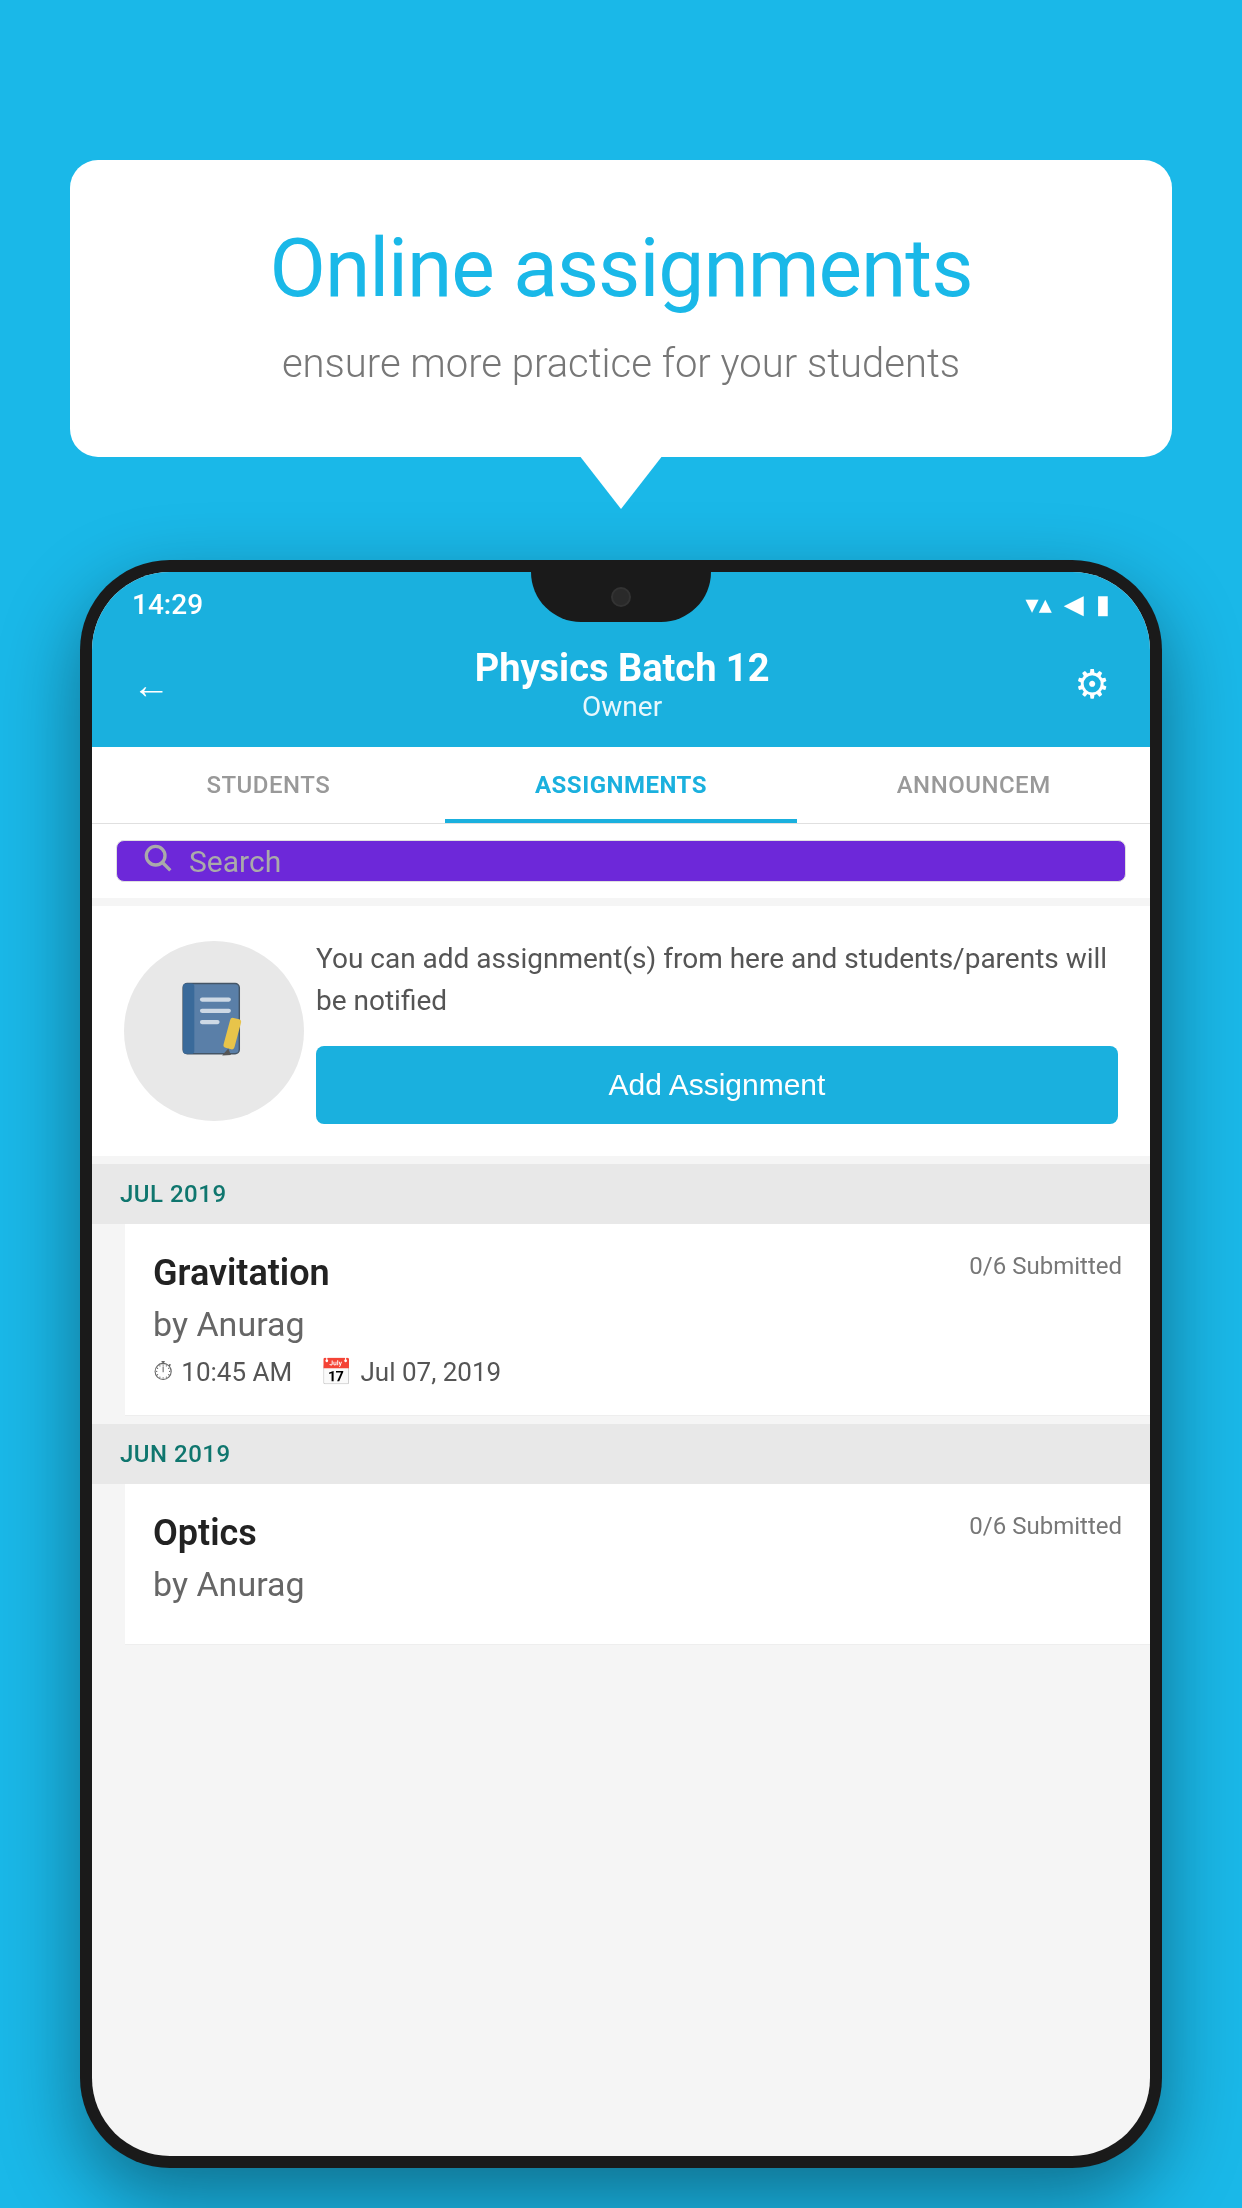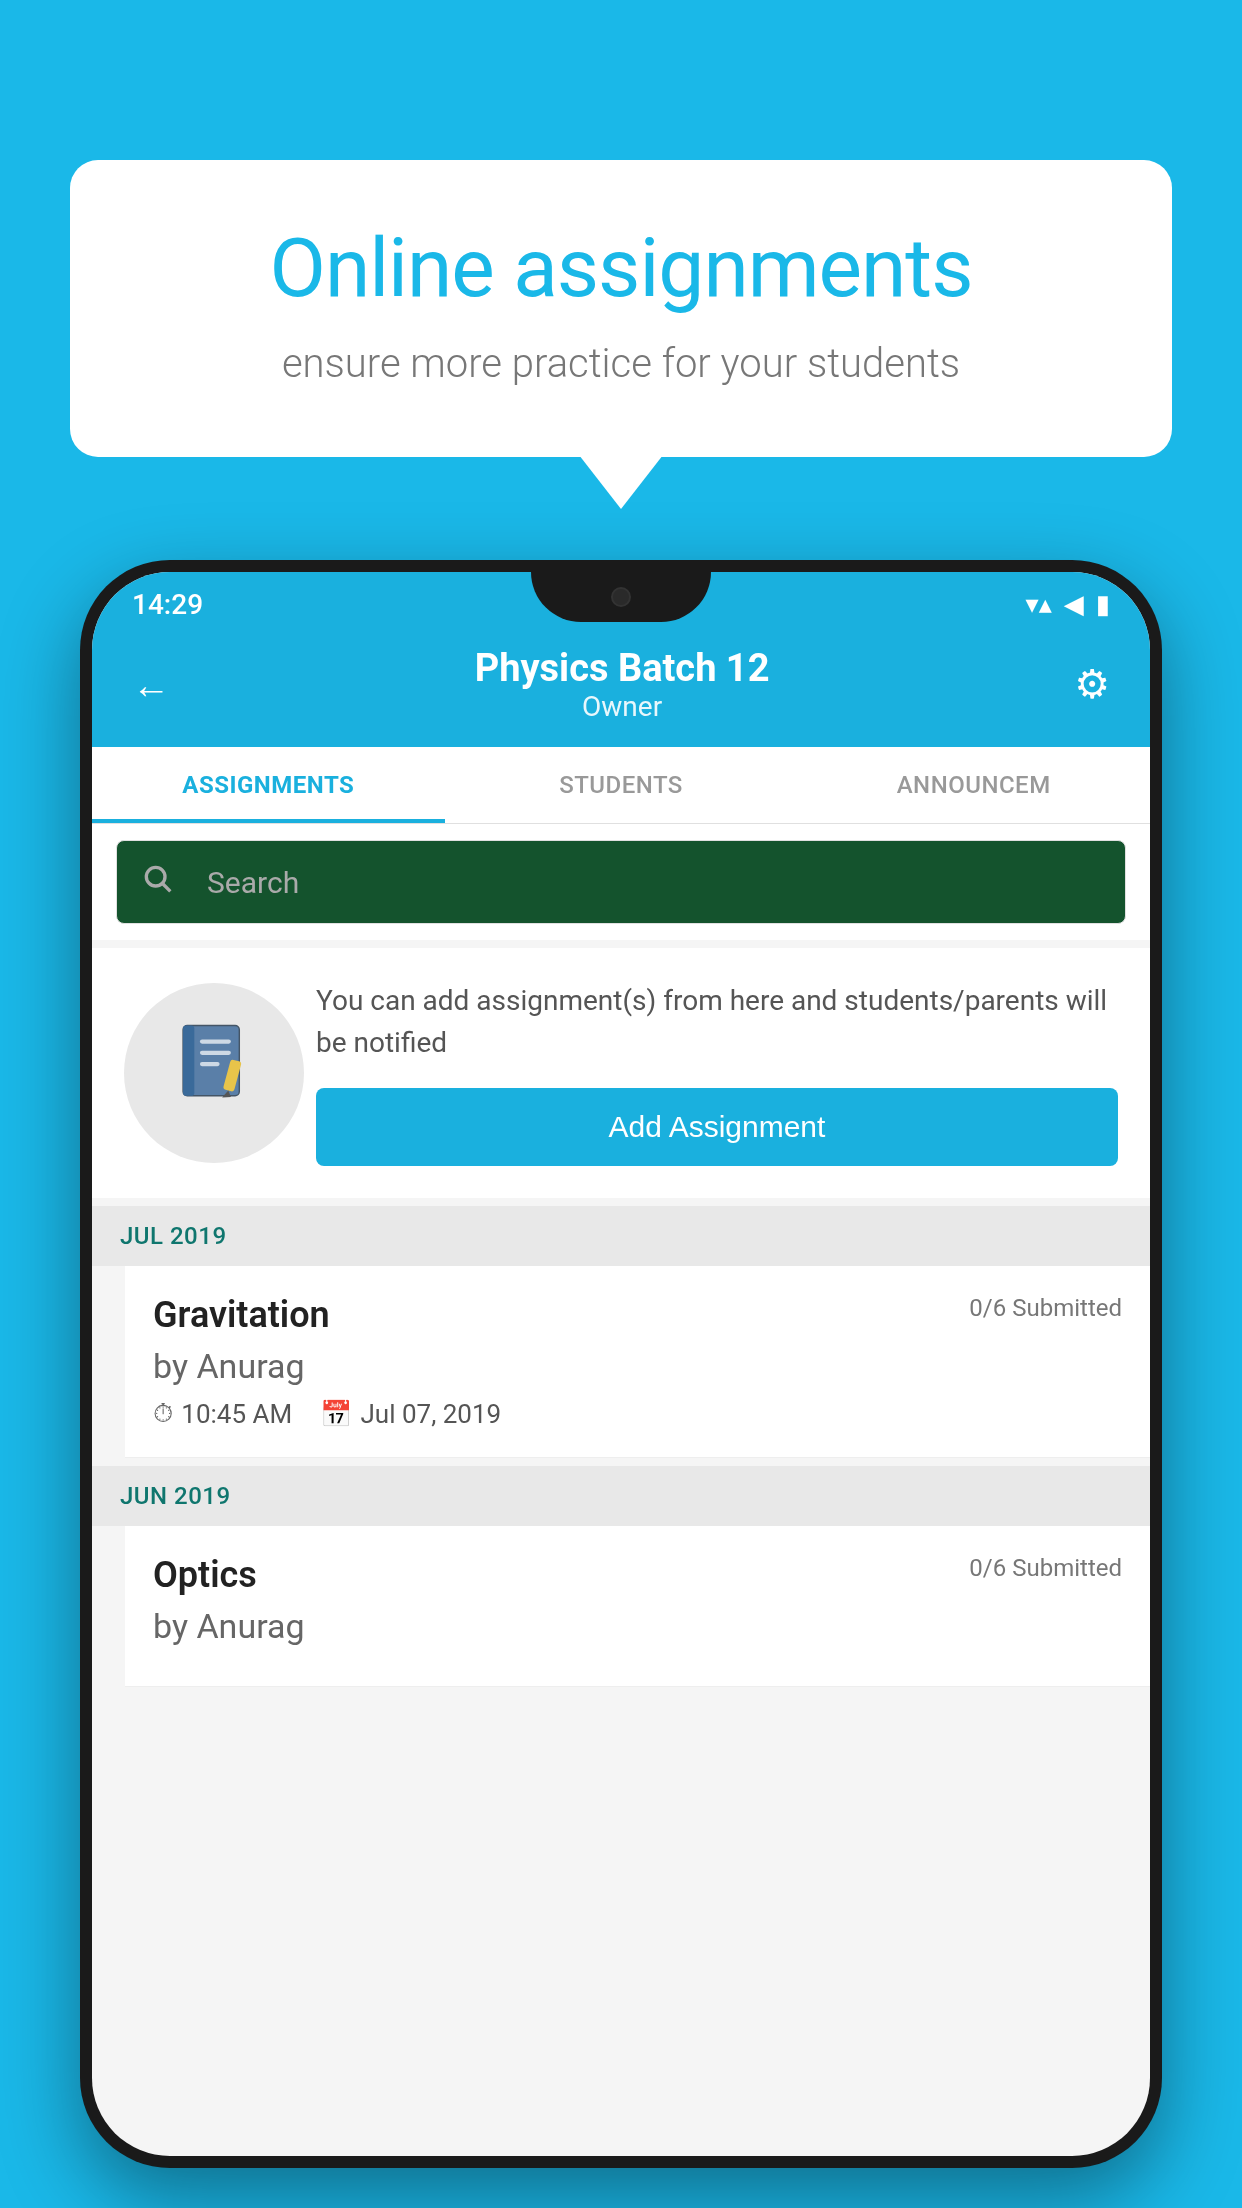--- a/index.html
+++ b/index.html
@@ -200,27 +200,27 @@
       background: #1ab0de;
     }
 
     
     .search-container {
       background: white;
       padding: 16px 24px;
     }
 
     .search-bar {
-      background: #14532d;
+      background: #6d28d9;
       border: 1.5px solid #e0e0e0;
       border-radius: 8px;
-      padding: 21px 24px;
-      display: flex;
-      align-items: center;
-      gap: 34px;
+      padding: 0 24px;
+      display: flex;
+      align-items: center;
+      gap: 16px;
     }
 
     .search-icon-svg {
       color: #aaa;
       font-size: 32px;
     }
 
     .search-text {
       font-size: 30px;
       color: #aaa;
@@ -365,25 +365,25 @@
     <div class="app-header">
       <span class="back-arrow">←</span>
       <div class="header-center">
         <div class="header-title">Physics Batch 12</div>
         <div class="header-subtitle">Owner</div>
       </div>
       <span class="settings-icon">⚙</span>
     </div>
 
     <div class="tabs-bar">
+      <div class="tab-item">
+        <span>STUDENTS</span>
+      </div>
       <div class="tab-item active">
         <span>ASSIGNMENTS</span>
-      </div>
-      <div class="tab-item">
-        <span>STUDENTS</span>
       </div>
       <div class="tab-item">
         <span>ANNOUNCEM</span>
       </div>
     </div>
 
     <div class="search-container">
       <div class="search-bar">
         <span class="search-icon-svg">
           <svg width="32" height="32" viewBox="0 0 24 24" fill="none" stroke="#aaa" stroke-width="2.5">

